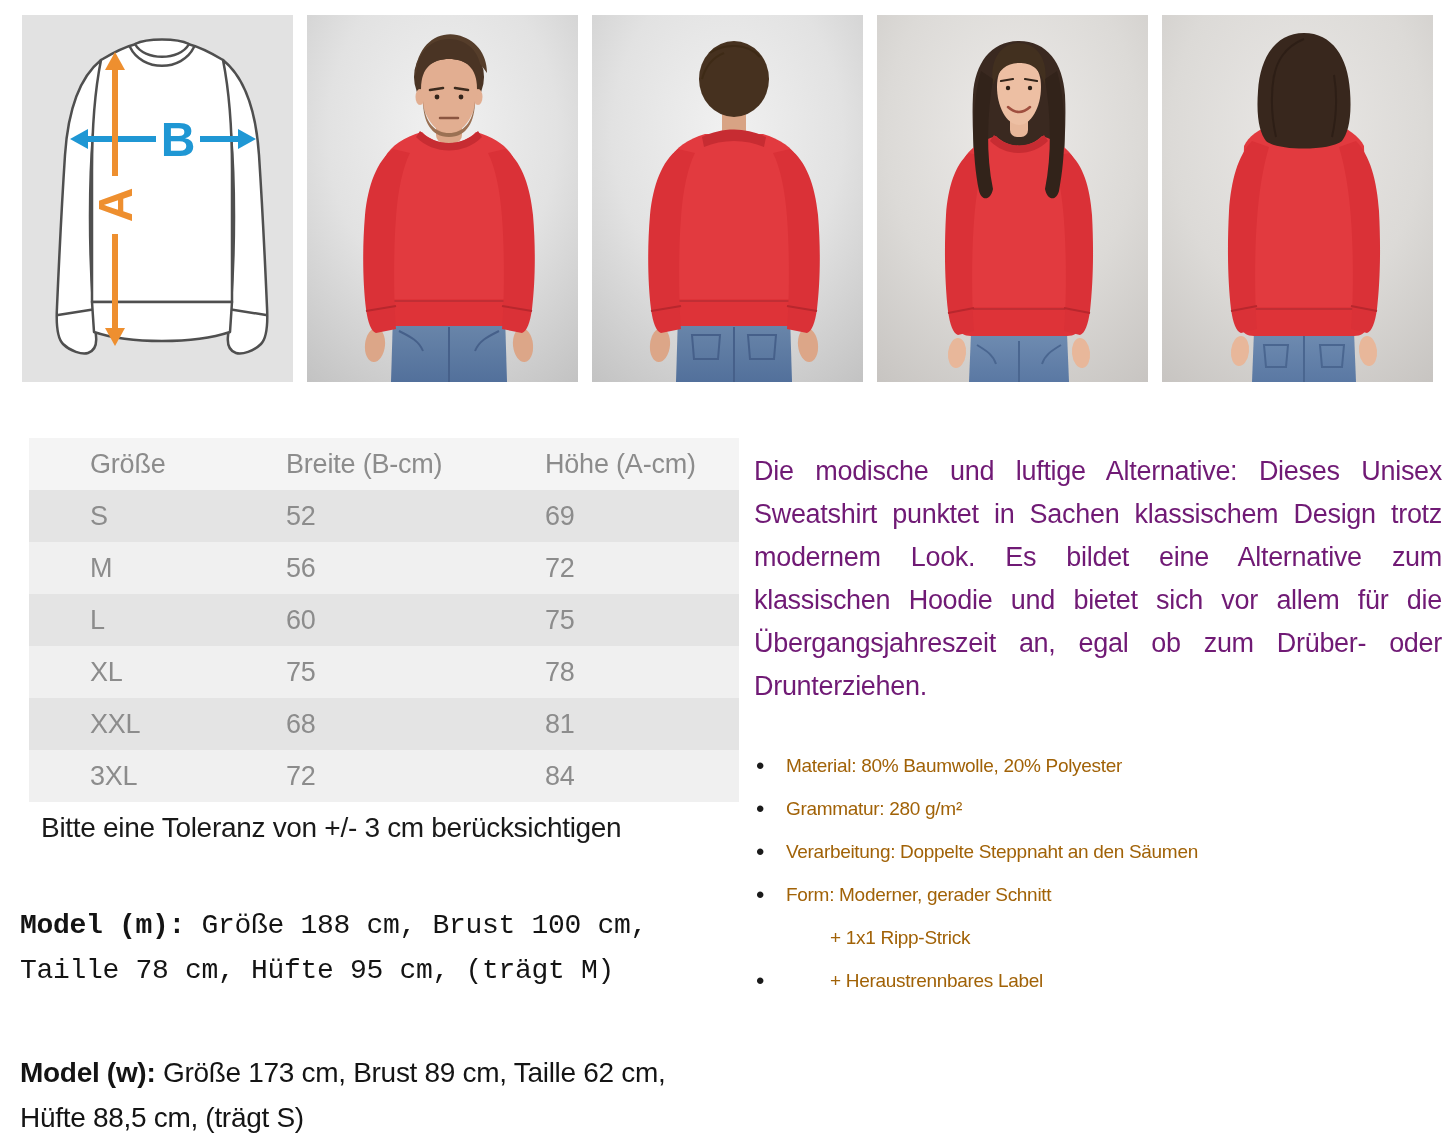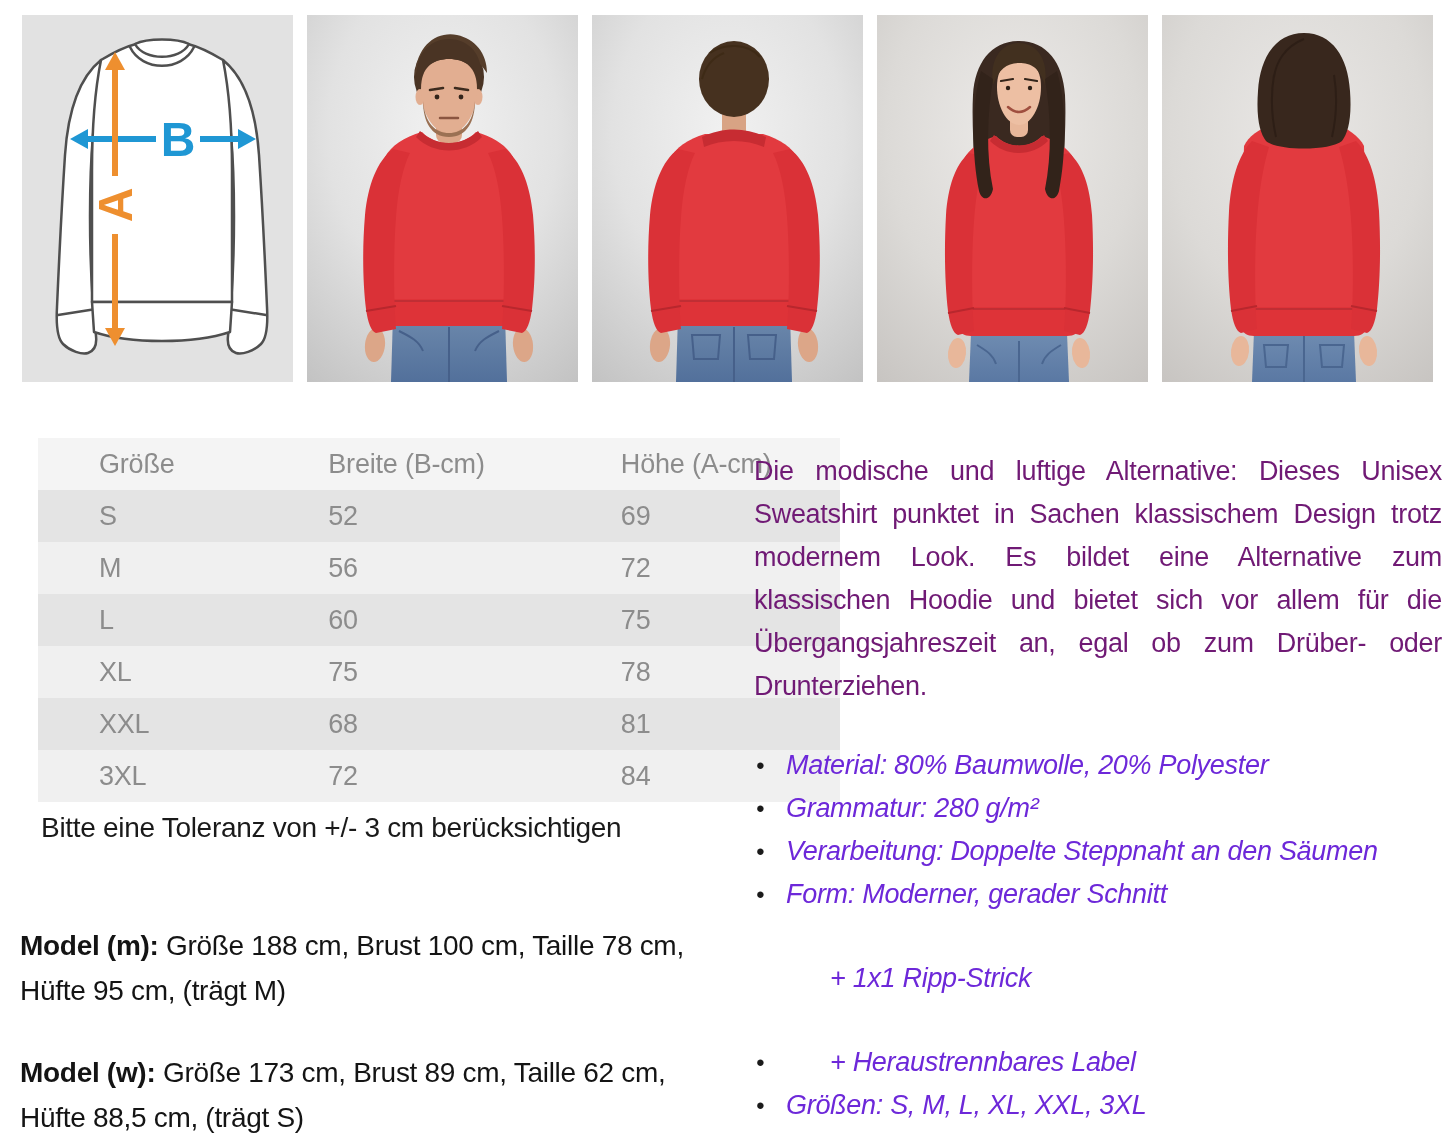--- a/index.html
+++ b/index.html
@@ -6,44 +6,44 @@
   html,body { background:#ffffff; }
   body { width:1445px; height:1145px; font-family:"Liberation Sans", sans-serif; color:#1a1a1a; }
   .page { position:relative; width:1445px; height:1145px; overflow:hidden; background:#fff; }
 
   
   .photo-row { position:absolute; left:22px; top:15px; display:flex; gap:14px; }
   .panel { width:271px; height:367px; }
   .panel svg { display:block; }
 
   
-  .size-table { position:absolute; left:38px; top:438px; width:802px; border-collapse:collapse;
+  .size-table { position:absolute; left:29px; top:438px; width:710px; border-collapse:collapse;
                 font-size:27px; color:#8c8c8c; letter-spacing:-0.2px; }
   .size-table th, .size-table td { font-weight:normal; text-align:left; height:52px; padding:0; }
   .size-table th:first-child, .size-table td:first-child { padding-left:61px; }
   .size-table thead tr { background:#f4f4f4; }
   .size-table tbody tr:nth-child(odd)  { background:#e4e4e4; }
   .size-table tbody tr:nth-child(even) { background:#f0f0f0; }
 
   .tolerance { position:absolute; left:17px; top:812px; font-size:28px; color:#1a1a1a; letter-spacing:-0.3px;margin-left:24px; }
 
   .model-block { position:absolute; left:20px; width:705px; font-size:28px; line-height:45px;
                  color:#141414; letter-spacing:-0.3px; }
   .model-block b { font-weight:bold; }
-  #model-m { top:923px; }
+  #model-m { top:903px;font-family:Liberation Mono, monospace; }
   #model-w { top:1030px;margin-top:20px; }
 
   
   .description { position:absolute; left:754px; top:450px; width:688px; font-size:27px; line-height:43px;
                  text-align:justify; color:#701a75; letter-spacing:-0.3px; }
   .features { position:absolute; left:754px; top:744px; width:690px; list-style:none;
-              font-size:27px; line-height:43px; color:#6d28d9; letter-spacing:-0.3px;font-style:italic; }
+              font-size:19px; line-height:43px; color:#a16207; letter-spacing:-0.3px; }
   .features li { position:relative; padding-left:32px; }
   .features li::before { content:"\2022"; position:absolute; left:2px; top:0px; font-size:24px; color:#1a1a1a; }
-  .features .cont { display:block; margin-left:44px;margin-top:41px; }
+  .features .cont { display:block; margin-left:44px; }
 </style>
 </head>
 <body>
 
 <div class="page">
 
   <div class="photo-row">
 
     <div class="panel">
       <svg width="271" height="367" viewBox="0 0 271 367">
@@ -289,18 +289,15 @@
     <li>
       <span>Verarbeitung: Doppelte Steppnaht an den Säumen</span>
     </li>
     <li>
       <span>Form: Moderner, gerader Schnitt</span>
       <span class="cont">+ 1x1 Ripp-Strick</span>
     </li>
     <li>
       <span class="cont">+ Heraustrennbares Label</span>
     </li>
-    <li>
-      <span>Größen:  S, M, L, XL, XXL, 3XL</span>
-    </li>
   </ul>
 
 </div>
 
 </body></html>

